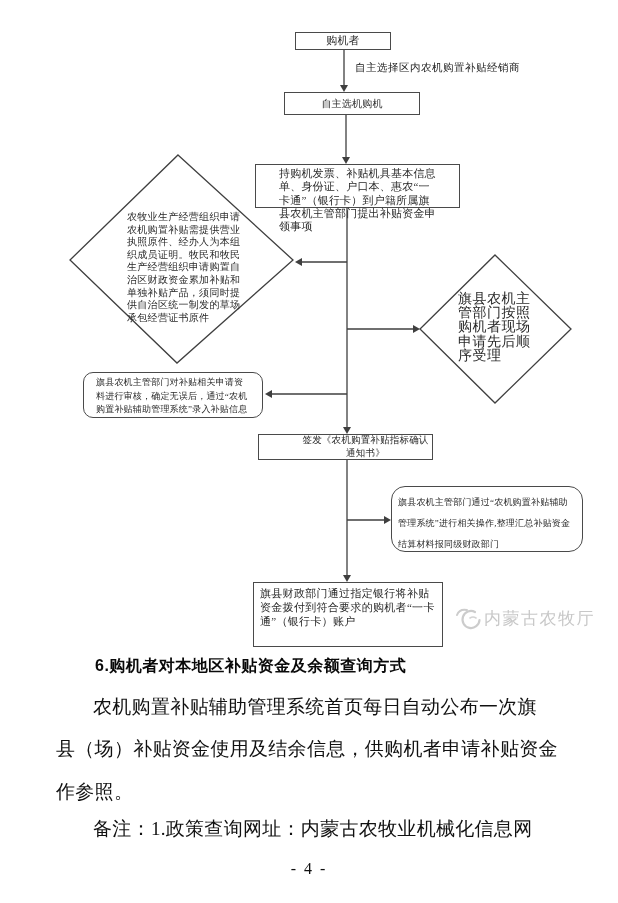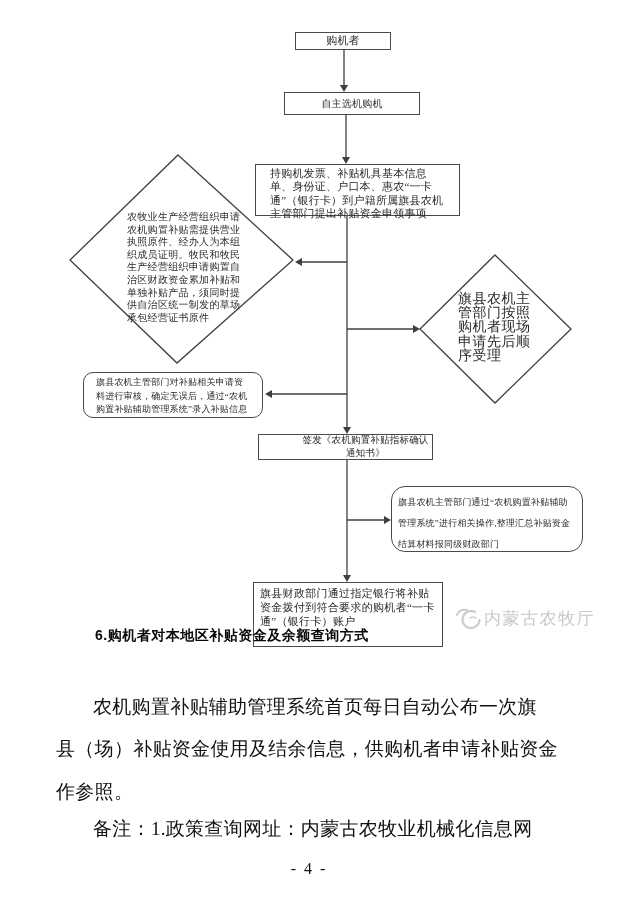--- a/index.html
+++ b/index.html
@@ -24,22 +24,22 @@
   .arrowlabel{
     position:absolute;font-size:10.5px;color:#222;letter-spacing:0.5px;white-space:nowrap;
   }
   
   .watermark-text{
     position:absolute;color:#c8c8c8;font-size:17px;letter-spacing:1.5px;white-space:nowrap;
     font-family:"Liberation Sans",sans-serif;
   }
   
   .heading{
-    position:absolute;left:95px;top:627px;font-family:"Liberation Sans",sans-serif;
-    font-weight:bold;font-size:14px;color:#0a0a0a;letter-spacing:0.5px;white-space:nowrap;
+    position:absolute;left:95px;top:656px;font-family:"Liberation Sans",sans-serif;
+    font-weight:bold;font-size:16px;color:#0a0a0a;letter-spacing:0.5px;white-space:nowrap;
   }
   .bodyline{
     position:absolute;left:56px;font-size:19px;color:#111;letter-spacing:0.3px;white-space:nowrap;
   }
   .indent{padding-left:37px;}
   .pagenum{
     position:absolute;left:0;top:860px;width:618px;text-align:center;
     font-size:16px;color:#111;letter-spacing:2px;
   }
 </style>
@@ -74,26 +74,27 @@
       <polygon points="413,325 413,333 420,329"></polygon>
       <polygon points="272,390 272,398 265,394"></polygon>
       <polygon points="384,516 384,524 391,520"></polygon>
     </g>
   </svg>
 
   <div class="fbox center" style="left:295px;top:32px;width:96px;height:18px;">
     <span>购机者</span>
   </div>
 
+  <div class="arrowlabel" style="left:355px;top:61px;">自主选择区内农机购置补贴经销商</div>
 
   <div class="fbox center" style="left:284px;top:92px;width:136px;height:23px;font-size:10px;">
     <span>自主选机购机</span>
   </div>
 
-  <div class="fbox" style="left:255px;top:164px;width:205px;height:52px;padding:2px 14px;">持购机发票、补贴机具基本信息单、身份证、户口本、惠农“一卡通”（银行卡）到户籍所属旗县农机主管部门提出补贴资金申领事项</div>
+  <div class="fbox" style="left:255px;top:164px;width:205px;height:44px;padding:2px 23px;">持购机发票、补贴机具基本信息单、身份证、户口本、惠农“一卡通”（银行卡）到户籍所属旗县农机主管部门提出补贴资金申领事项</div>
 
   <div class="dmtext" style="left:127px;top:211px;width:117px;font-size:10px;letter-spacing:0.3px;line-height:12.6px;">农牧业生产经营组织申请农机购置补贴需提供营业执照原件、经办人为本组织成员证明。牧民和牧民生产经营组织申请购置自治区财政资金累加补贴和单独补贴产品，须同时提供自治区统一制发的草场承包经营证书原件</div>
 
   <div class="dmtext" style="left:458px;top:292px;width:80px;font-size:14px;letter-spacing:0.5px;line-height:14.2px;">旗县农机主管部门按照购机者现场申请先后顺序受理</div>
 
   <div class="fbox rounded" style="left:83px;top:372px;width:180px;height:46px;padding:3px 12px;font-size:9px;line-height:13.5px;border-radius:10px;">旗县农机主管部门对补贴相关申请资料进行审核，确定无误后，通过“农机购置补贴辅助管理系统”录入补贴信息</div>
 
   <div class="fbox center" style="left:258px;top:434px;width:175px;height:26px;font-size:9.5px;padding-left:40px;">
     <span>签发《农机购置补贴指标确认通知书》</span>
   </div>

